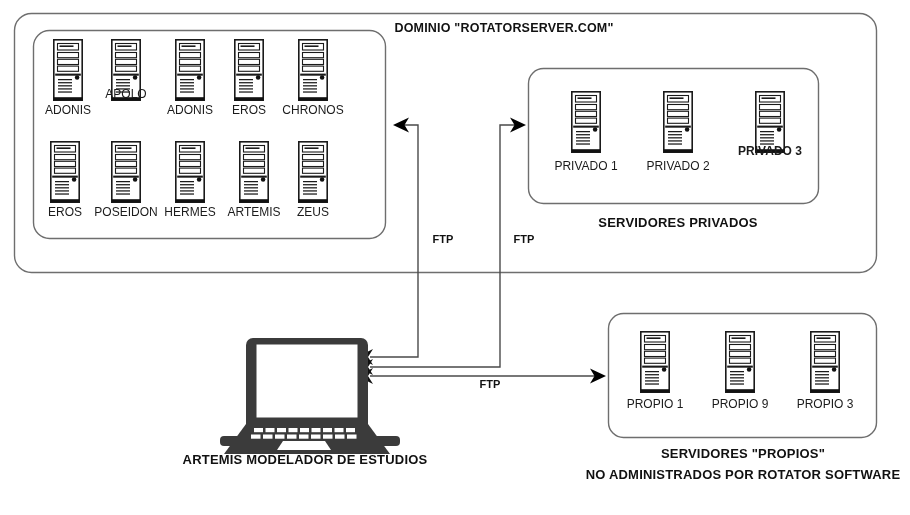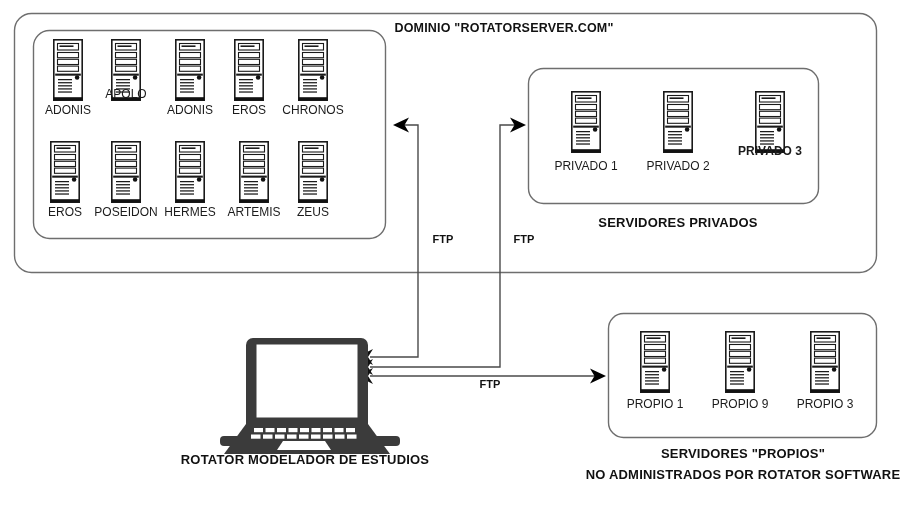--- a/index.html
+++ b/index.html
@@ -192,19 +192,19 @@
 
   <div class="lbl center group-bold" style="left:678px;top:216px;">SERVIDORES PRIVADOS</div>
 
   <div class="lbl center srv-name" style="left:655px;top:398px;">PROPIO 1</div>
   <div class="lbl center srv-name" style="left:740px;top:398px;">PROPIO 9</div>
   <div class="lbl center srv-name" style="left:825px;top:398px;">PROPIO 3</div>
 
   <div class="lbl center group-bold" style="left:743px;top:447px;">SERVIDORES "PROPIOS"</div>
   <div class="lbl center group-bold" style="left:743px;top:468px;">NO ADMINISTRADOS POR ROTATOR SOFTWARE</div>
 
-  <div class="lbl center group-bold" style="left:305px;top:453px;">ROTATOR MODELADOR DE ESTUDIOS</div>
+  <div class="lbl center group-bold" style="left:305px;top:453px;">ARTEMIS MODELADOR DE ESTUDIOS</div>
 
   <div class="lbl center ftp" style="left:443px;top:234px;">FTP</div>
   <div class="lbl center ftp" style="left:524px;top:234px;">FTP</div>
   <div class="lbl center ftp" style="left:490px;top:379px;">FTP</div>
 
 </div>
 
 </body></html>

